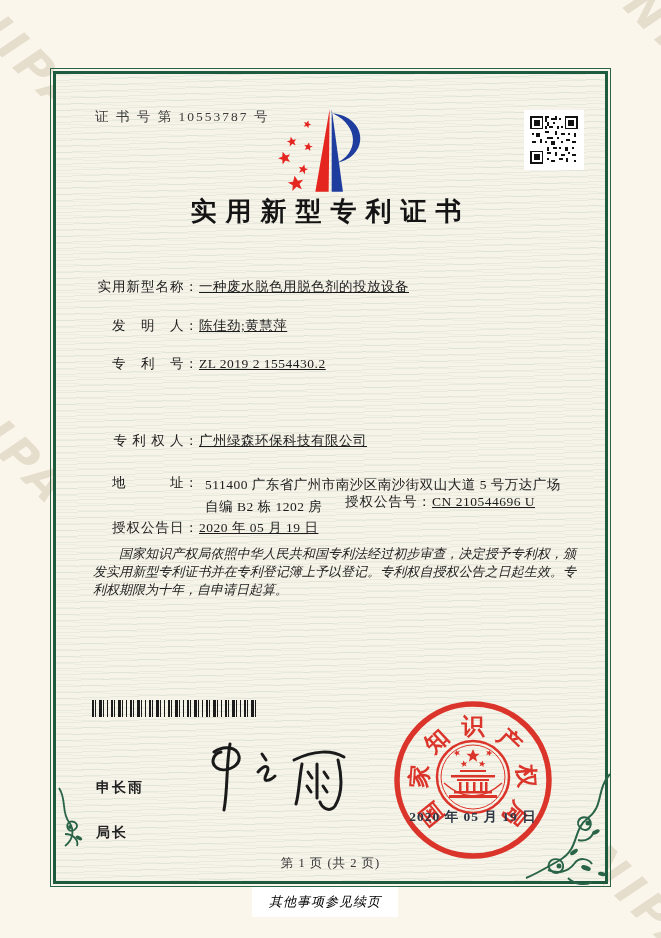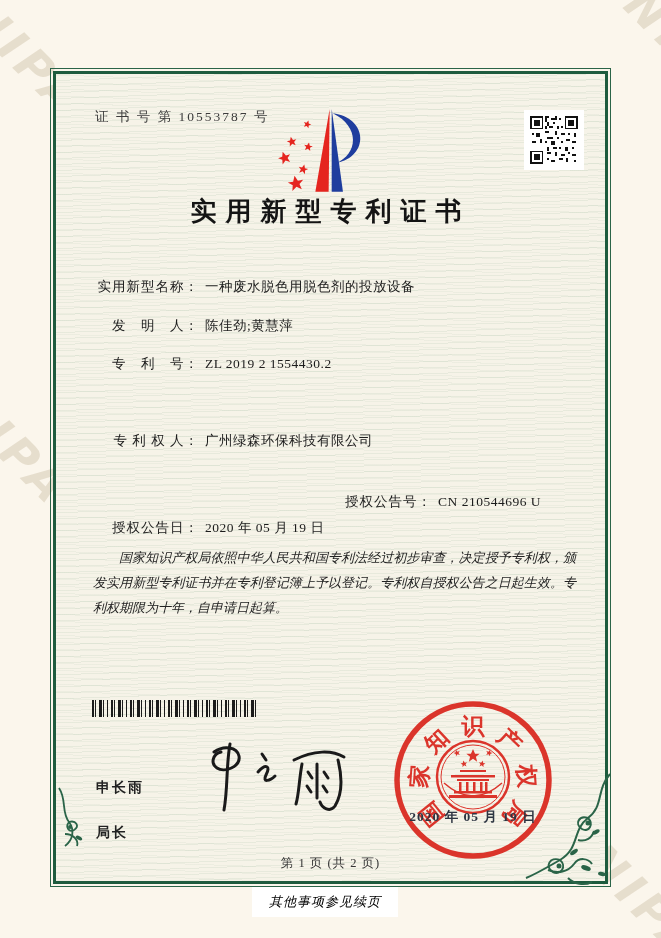--- a/index.html
+++ b/index.html
@@ -39,26 +39,26 @@
   .qr-wrap { position:absolute; left:524px; top:110px; width:60px; height:60px; background:#ffffff; }
   .qr-wrap svg { position:absolute; left:6px; top:6px; }
   .title {
     position:absolute; left:53px; top:194px; width:555px;
     text-align:center; font-size:26px; font-weight:700;
     letter-spacing:9px; color:#141414;
   }
   
   .row { position:absolute; left:95px; font-size:13.5px; color:#1c1c1c; white-space:nowrap; }
   .row .lb { display:inline-block; min-width:104px; letter-spacing:1px;text-align:right; }
-  .row .val { margin-left:6px; letter-spacing:0.5px; }
+  .row .val { letter-spacing:0.5px;text-decoration:underline; }
   .addr-val { display:inline-block; vertical-align:top; margin-left:6px; white-space:normal; width:360px; letter-spacing:0.5px; line-height:22px; }
   
   .paras {
     position:absolute; left:93px; top:545px; width:483px;
-    font-style:italic; font-size:13px; line-height:25px;
+    font-style:italic; font-size:13px; line-height:18px;
     text-align:justify; color:#222;
   }
   .paras p { text-indent:2em; margin:0; }
   
   .barcode {
     position:absolute; left:92px; top:700px; width:166px; height:17px;
     background:repeating-linear-gradient(90deg,
       #1b1b1b 0 2px, transparent 2px 3px,
       #1b1b1b 3px 4px, transparent 4px 7px,
       #1b1b1b 7px 10px, transparent 10px 11px,
@@ -138,20 +138,23 @@
     <span class="lb">实用新型名称：</span><span class="val">一种废水脱色用脱色剂的投放设备</span>
   </div>
   <div class="row" style="top:317px;">
     <span class="lb">发　明　人：</span><span class="val">陈佳劲;黄慧萍</span>
   </div>
   <div class="row" style="top:355px;">
     <span class="lb">专　利　号：</span><span class="val">ZL 2019 2 1554430.2</span>
   </div>
   <div class="row" style="top:432px;">
     <span class="lb">专 利 权 人：</span><span class="val">广州绿森环保科技有限公司</span>
+  </div>
+  <div class="row" style="top:474px;">
+    <span class="lb">地　　　址：</span><span class="addr-val"><span>511400 广东省广州市南沙区南沙街双山大道 5 号万达广场</span><br><span>自编 B2 栋 1202 房</span></span>
   </div>
   <div class="row" style="top:519px;">
     <span class="lb">授权公告日：</span><span class="val">2020 年 05 月 19 日</span>
   </div>
   <div class="row" style="top:493px; left:345px;">
     <span style="letter-spacing:1px;">授权公告号：</span><span class="val">CN 210544696 U</span>
   </div>
 
   <div class="paras">
     <p>国家知识产权局依照中华人民共和国专利法经过初步审查，决定授予专利权，颁发实用新型专利证书并在专利登记簿上予以登记。专利权自授权公告之日起生效。专利权期限为十年，自申请日起算。</p>

